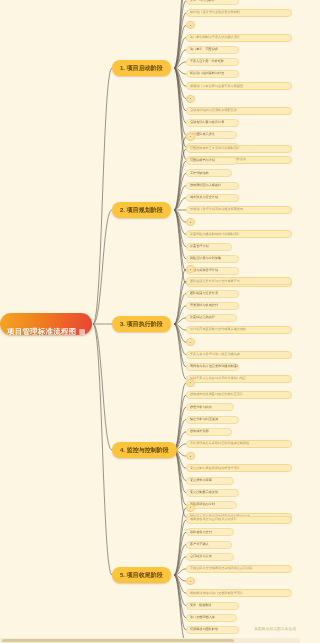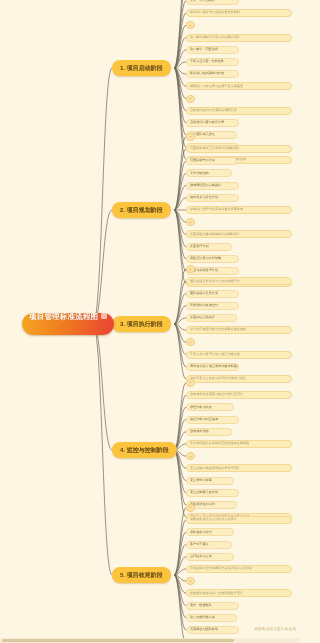--- a/index.html
+++ b/index.html
@@ -7,22 +7,22 @@
     width:300px;height:643px;overflow:hidden;position:relative;
     background:#fdf6e3;
     font-family:"Liberation Sans","DejaVu Sans",sans-serif;
   }
   #canvas{position:absolute;inset:0;width:300px;height:643px;}
   svg.links{position:absolute;left:0;top:0;width:300px;height:643px;pointer-events:none;}
   svg.links path{fill:none;stroke:#6b6257;stroke-width:.8;opacity:.85;}
 
   
   .root{
-    position:absolute;display:flex;align-items:flex-start;gap:3px;
-    left:22px;top:313px;height:22px;padding:0 7px;
+    position:absolute;display:flex;align-items:flex-end;gap:3px;
+    left:0;top:313px;height:22px;padding:0 7px;
     border-radius:11px;
     background:linear-gradient(100deg,#f5a623 0%,#f07c1e 45%,#ea4335 100%);
     box-shadow:0 1px 2px rgba(120,70,20,.35);
     z-index:5;
   }
   .root-label{
     font-size:7.5px;font-weight:bold;color:#fff;letter-spacing:.2px;
     white-space:nowrap;line-height:1;
     text-shadow:0 0 1px rgba(0,0,0,.25);
   }

